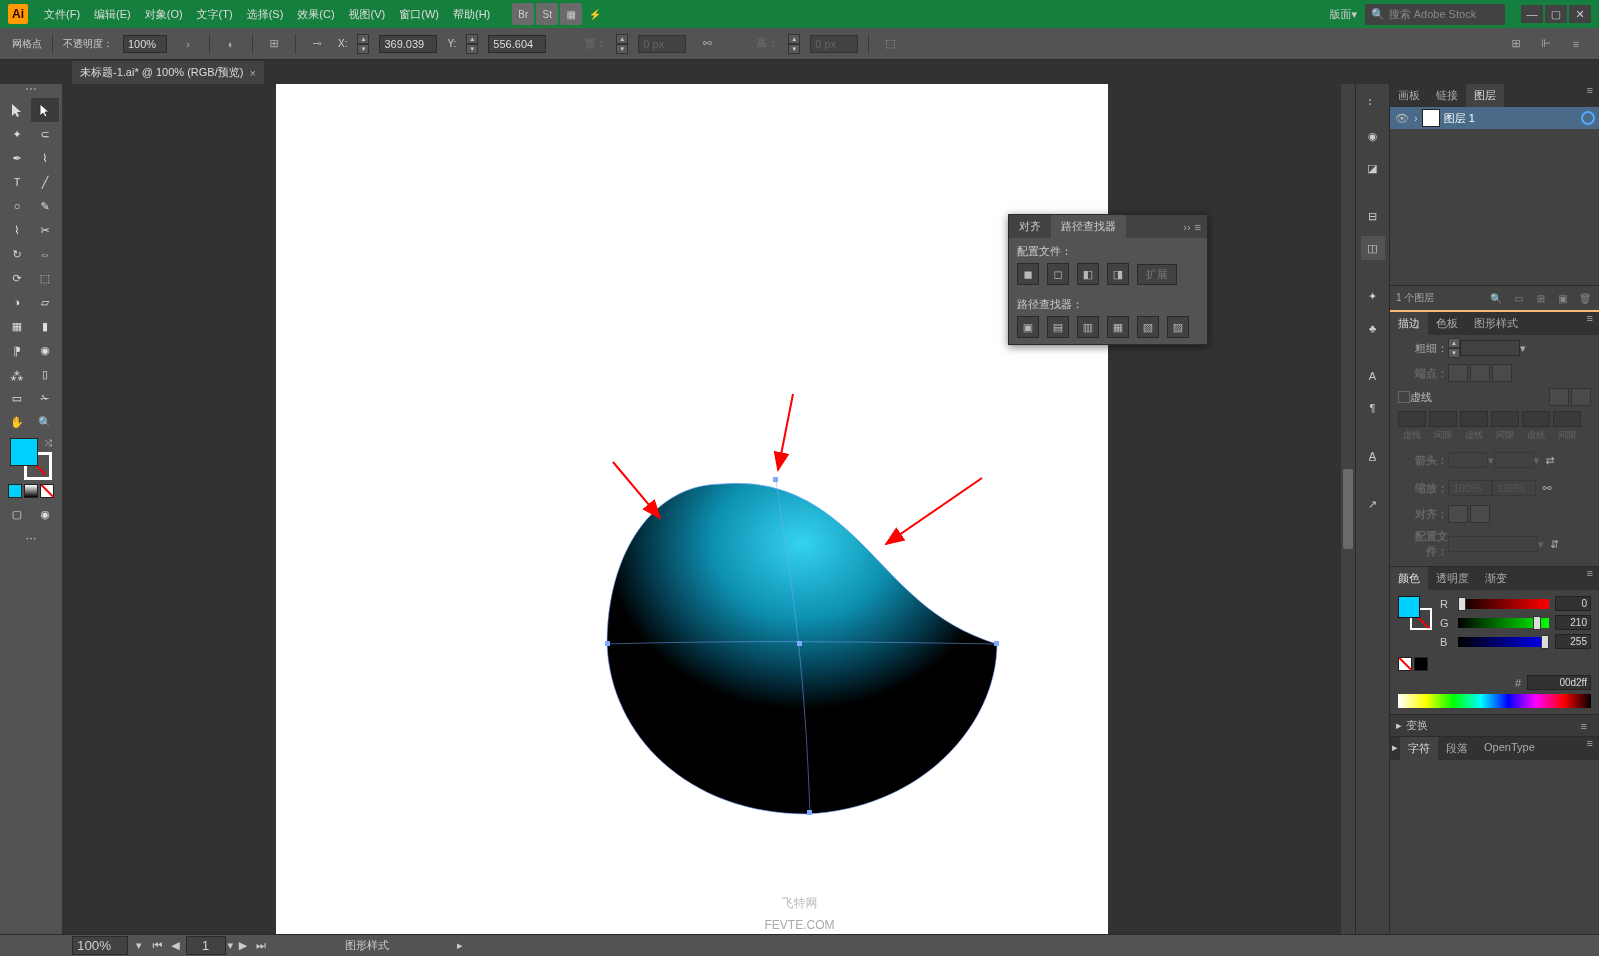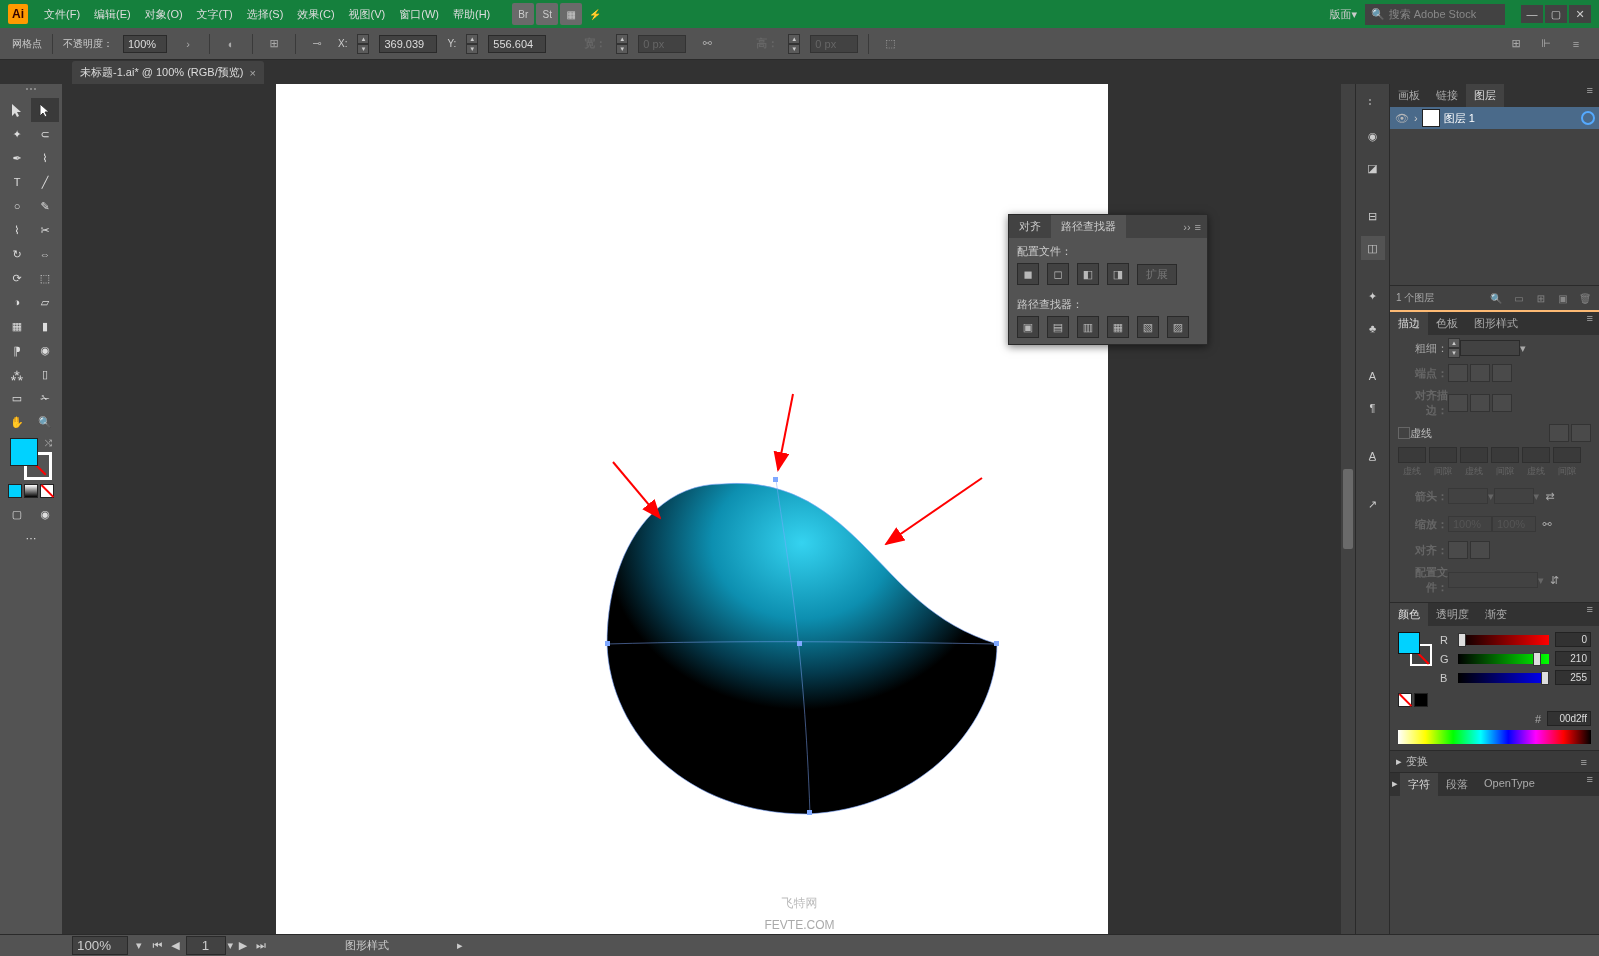--- a/index.html
+++ b/index.html
@@ -116,21 +116,21 @@
 .cp-ch { width: 12px; color: #ccc; }
 .cp-track { flex: 1; height: 10px; position: relative; }
 .cp-track.r { background: linear-gradient(to right, #000, #f00); }
 .cp-track.g { background: linear-gradient(to right, #000, #0f0); }
 .cp-track.b { background: linear-gradient(to right, #000, #00f); }
 .cp-thumb { width: 8px; height: 14px; background: #ddd; border: 1px solid #333; position: absolute; top: -2px; }
 .cp-val { width: 36px; background: #323232; border: 1px solid #222; color: #ddd; padding: 1px 3px; font-size: 10px; text-align: right; }
 .cp-extras { clear: both; display: flex; flex-direction: column; gap: 4px; margin-top: 4px; }
 .cp-hex-row { display: flex; align-items: center; gap: 6px; justify-content: flex-end; }
 .cp-hex-lbl { color: #aaa; }
-.cp-hex { width: 44px; background: #323232; border: 1px solid #222; color: #ddd; padding: 1px 3px; font-size: 10px; text-align: right; }
+.cp-hex { width: 64px; background: #323232; border: 1px solid #222; color: #ddd; padding: 1px 3px; font-size: 10px; text-align: right; }
 .cp-spectrum { height: 14px; background: linear-gradient(to right, #fff, #ff0, #0f0, #0ff, #00f, #f0f, #f00, #000); margin-top: 4px; }
 .cp-swatches { display: flex; gap: 2px; margin-top: 4px; }
 .cp-sw { width: 14px; height: 14px; border: 1px solid #222; }
 .cp-sw.none { background: #fff; position: relative; }
 .cp-sw.none::after { content:""; position:absolute; width:140%; height:2px; background:#f00; top:45%; left:-20%; transform: rotate(45deg); }
 
 .transform-panel, .char-panel { border-top: 1px solid #2a2a2a; }
 .collapse-hdr { display: flex; align-items: center; padding: 3px 6px; background: #3a3a3a; }
 .collapse-arrow { width: 10px; color: #ccc; }
 
@@ -471,28 +471,20 @@
       </div>
       <div class="sp-row">
         <span class="sp-label disabled">端点：</span>
         <div class="sp-btns">
             <div class="sp-btn"></div>
             <div class="sp-btn"></div>
             <div class="sp-btn"></div>
           </div>
       </div>
       <div class="sp-row">
-        <span class="sp-label disabled">对齐描边：</span>
-        <div class="sp-btns">
-            <div class="sp-btn"></div>
-            <div class="sp-btn"></div>
-            <div class="sp-btn"></div>
-          </div>
-      </div>
-      <div class="sp-row">
         <div class="sp-check"></div>
         <span>虚线</span>
         <div style="margin-left:auto" class="sp-btns">
             <div class="sp-btn"></div>
             <div class="sp-btn"></div>
           </div>
       </div>
       <div class="dash-inputs">
         <div class="dash-in"></div>
           <div class="dash-in"></div>

